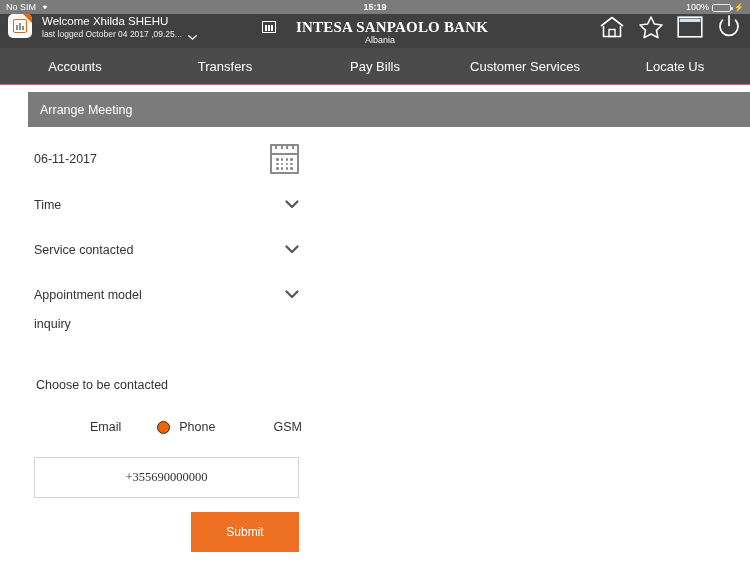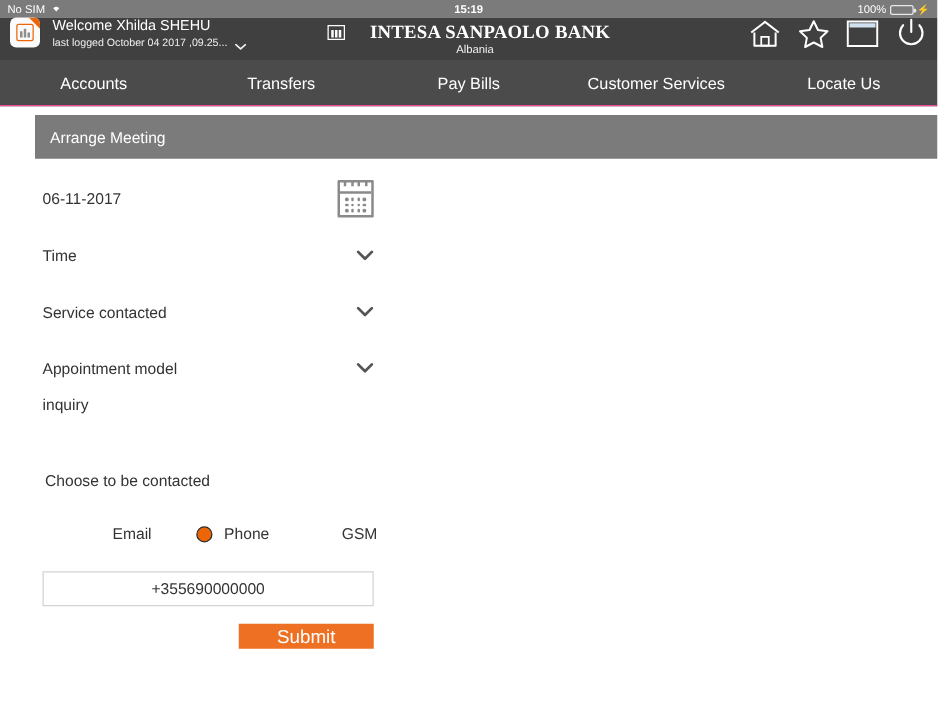--- a/index.html
+++ b/index.html
@@ -315,47 +315,47 @@
     box-sizing: border-box;
     background: #ffffff;
     position: relative;
     flex: 0 0 auto;
   }
   .radio.checked { background: #ec6608; }
   .radio.hidden-radio { visibility: hidden; }
 
   .phone-input {
     width: 265px;
-    height: 28px;
+    height: 41px;
     margin: 23px 0 0 0;
     border: 1px solid #d4d4d4;
     background: #ffffff;
-    font-family: Liberation Sans, sans-serif;
+    font-family: Liberation Serif, serif;
     font-size: 12.5px;
     color: #333333;
     text-align: center;
     box-sizing: border-box;
     outline: none;
     border-radius: 0;
   }
 
   .submit-wrap {
     width: 265px;
     display: flex;
     justify-content: flex-end;
     margin-top: 14px;
   }
   .submit-btn {
     width: 108px;
-    height: 20px;
+    height: 40px;
     background: #ee7023;
     color: #ffffff;
     border: none;
     font-family: "Liberation Sans", sans-serif;
-    font-size: 15px;
+    font-size: 12px;
     cursor: pointer;
     border-radius: 0;
   }
 </style>
 </head>
 <body>
 
 <div class="status-bar">
   <div class="status-left">
     <span>No SIM</span>

